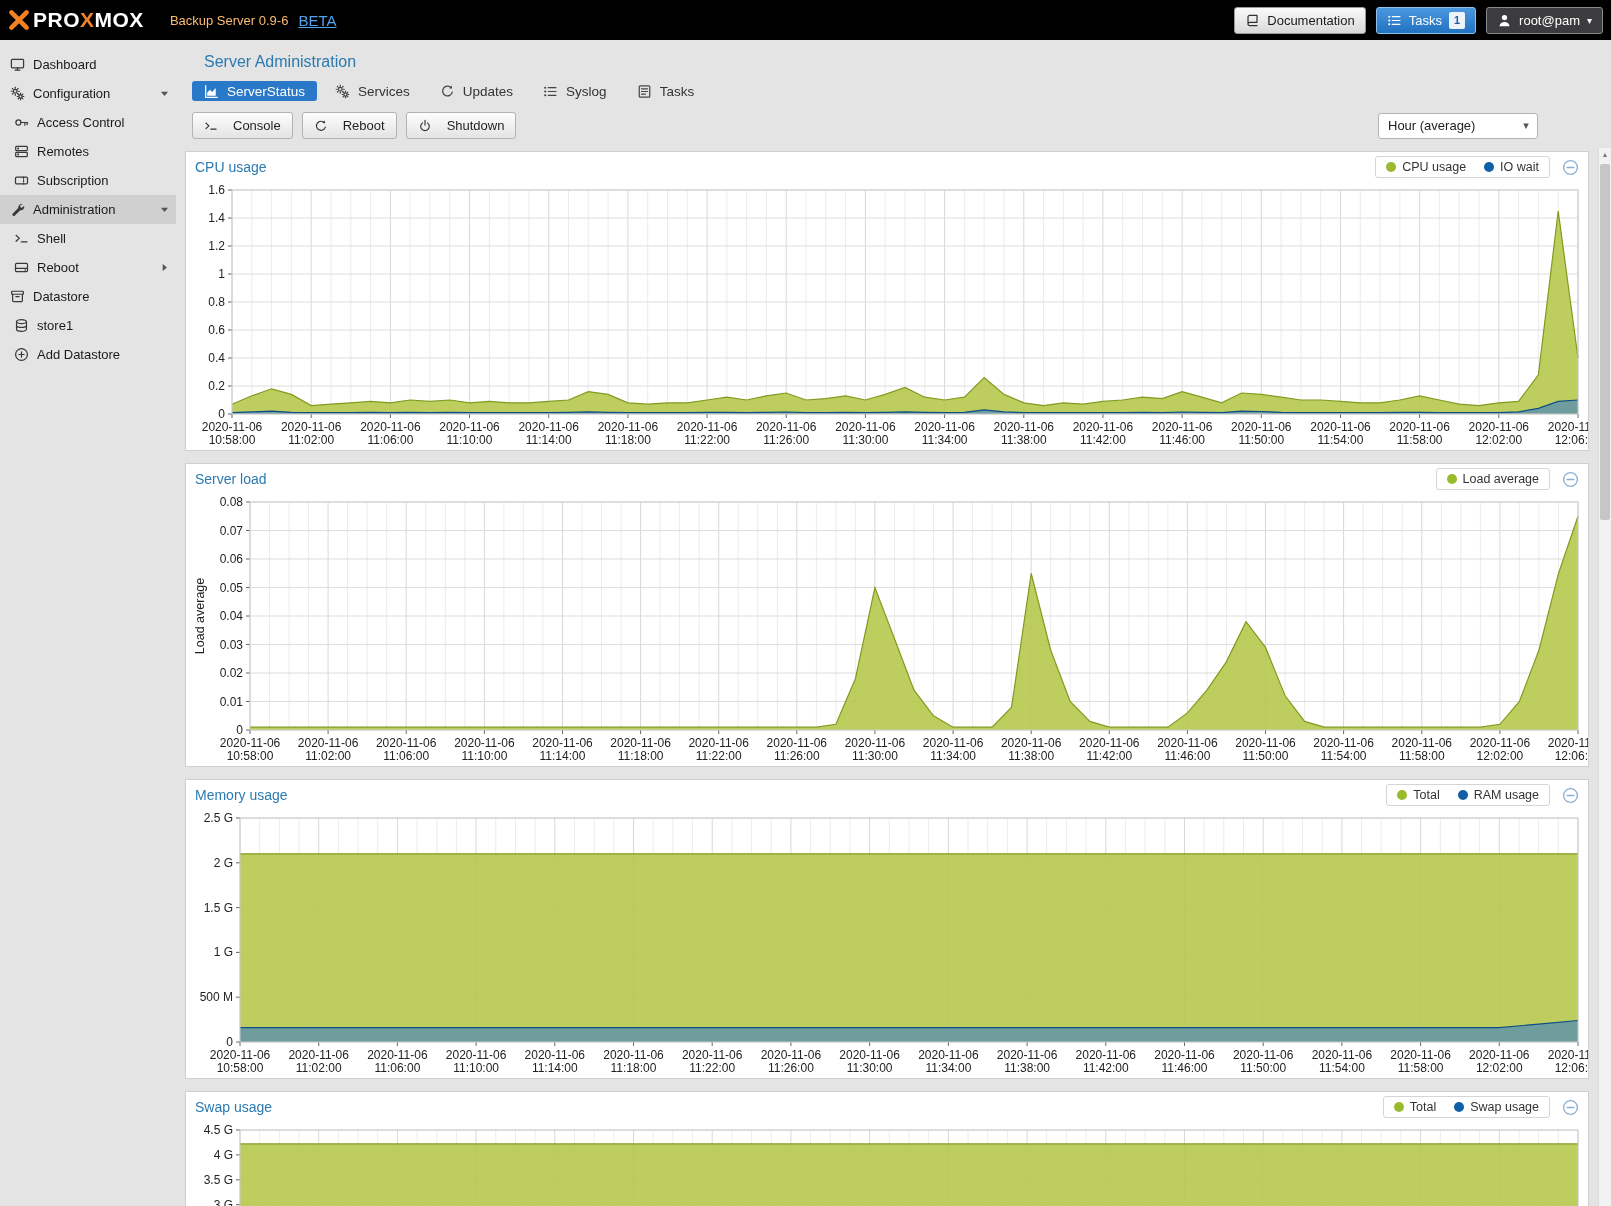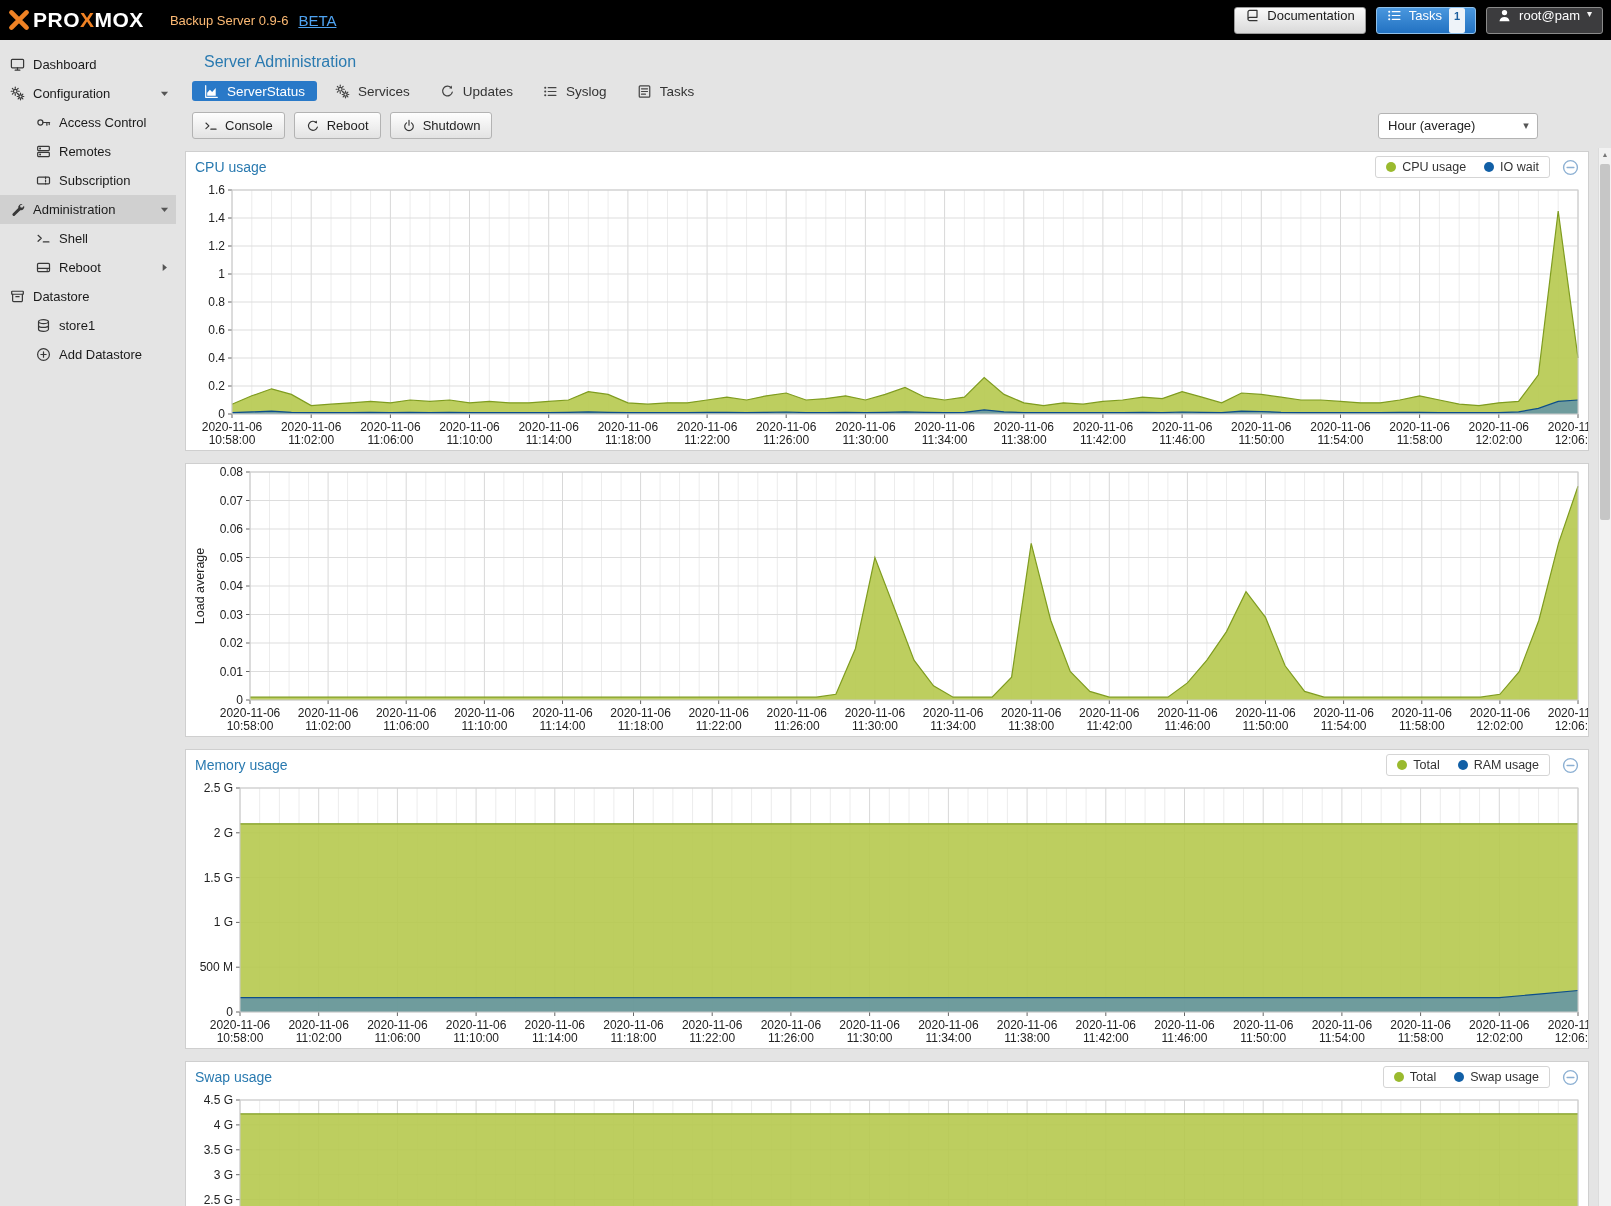--- a/index.html
+++ b/index.html
@@ -10,53 +10,53 @@
   
   header{position:absolute;top:0;left:0;right:0;height:40px;background:#000;display:flex;align-items:center;padding:0 8px;gap:10px;z-index:5}
   .logo{display:flex;align-items:center;gap:3px}
   .logo-x{width:22px;height:22px;color:#f08224;display:inline-flex}
   .logo-x svg{width:100%;height:100%}
   .logo-word{color:#fff;font-size:21px;font-weight:bold;letter-spacing:.5px}
   .logo-word .lx{color:#f08224}
   .subtitle{color:#fdba74;font-size:13px;margin-left:16px}
   .beta{color:#4ea2f0;font-size:15px;text-decoration:underline;cursor:pointer}
   .spacer{flex:1}
-  .hbtn{display:flex;gap:7px;height:27px;padding:0 10px;border-radius:3px;font-size:13px;border:1px solid;cursor:pointer;font-family:inherit}
+  .hbtn{display:flex;align-items:center;gap:7px;height:27px;padding:0 10px;border-radius:3px;font-size:13px;border:1px solid;cursor:pointer;font-family:inherit}
   .hbtn.light{background:linear-gradient(#fafafa,#d9d9d9);border-color:#9b9b9b;color:#1a1a1a}
   .hbtn.light .ic{color:#333}
   .hbtn.blue{background:linear-gradient(#4a97de,#2272c2);border-color:#8fc0ea;color:#fff}
   .hbtn.blue .ic{color:#fff}
   .badge{background:#eef3f9;color:#1c5e9e;border-radius:2px;padding:0 5px;font-size:11px;font-weight:bold;line-height:17px}
   .hbtn.dark{background:#3c3c3e;border-color:#8a8a8a;color:#fff}
   .hbtn.dark .ic{color:#fff}
   .caret{font-size:10px;opacity:.95}
 
   .ic{display:inline-flex;width:15px;height:15px;flex:none}
   .ic svg{width:100%;height:100%}
 
   
   #sidebar{position:absolute;top:40px;left:0;width:176px;bottom:0;padding-top:10px}
   .sb-item{display:flex;align-items:center;height:29px;padding:0 5px 0 10px;font-size:13px;color:#1a1a1a;cursor:pointer;gap:8px}
-  .sb-item.lvl1{padding-left:36px}
+  .sb-item.lvl1{padding-left:14px}
   .sb-item.selected{background:#d0d0d0}
   .sb-item .ic{color:#383838;width:15px;height:15px}
   .sb-label{flex:1;white-space:nowrap}
   .expander{width:13px;height:13px;color:#555;display:inline-flex;flex:none}
   .expander svg{width:100%;height:100%}
 
   
   main{position:absolute;left:176px;top:40px;right:13px;bottom:0;overflow:hidden}
   h1{font-size:16px;font-weight:normal;color:#2a7ab0;margin:13px 28px 0}
   #tabs{display:flex;gap:6px;margin:10px 16px 0;align-items:center}
   .tab{display:flex;align-items:center;gap:8px;height:20px;padding:0 12px;border-radius:3px;font-size:13.5px;color:#333;cursor:pointer;border:none;background:transparent;font-family:inherit}
   .tab .ic{color:#444}
   .tab.active{background:#2979c8;color:#fff}
   .tab.active .ic{color:#fff}
   #toolbar{display:flex;align-items:center;margin:11px 16px 0}
-  .tbtn{display:flex;align-items:center;gap:7px;height:27px;padding:0 11px;border-radius:3px;border:1px solid #b3b3b3;background:linear-gradient(#fefefe,#e3e3e3);font-size:13px;color:#1f1f1f;cursor:pointer;margin-right:9px;font-family:inherit}
+  .tbtn{display:flex;align-items:center;gap:15px;height:27px;padding:0 11px;border-radius:3px;border:1px solid #b3b3b3;background:linear-gradient(#fefefe,#e3e3e3);font-size:13px;color:#1f1f1f;cursor:pointer;margin-right:9px;font-family:inherit}
   .tbtn .ic{color:#333;width:14px;height:14px}
   .range-select{margin-left:auto;margin-right:44px;width:160px;height:26px;background:#fff;border:1px solid #b3b3b3;border-radius:3px;display:flex;align-items:center;padding-left:9px;font-size:13px;color:#222;cursor:pointer}
   .sel-caret{margin-left:auto;width:22px;text-align:center;color:#555;font-size:11px}
 
   #panels{margin:12px 9px 0}
   .panel{background:#fff;border:1px solid #cfcfcf;margin-bottom:12px;overflow:hidden}
   .panel-hd{height:30px;display:flex;align-items:center;padding:0 9px}
   .panel-title{font-size:14px;color:#2a7ab0}
   .legend{margin-left:auto;display:flex;align-items:center;gap:18px;border:1px solid #d5d5d5;border-radius:3px;padding:3px 10px;background:#fff;font-size:12.5px;color:#333}
   .lg-item{display:flex;align-items:center;gap:6px}
@@ -548,20 +548,37 @@
               <line x1="1312.8" y1="232" x2="1312.8" y2="236" stroke="#666666"></line>
               <text x="1312.8" y="249" text-anchor="middle" font-size="12" fill="#222">2020-11-06</text>
               <text x="1312.8" y="262" text-anchor="middle" font-size="12" fill="#222">12:02:00</text>
               <line x1="1392.0" y1="232" x2="1392.0" y2="236" stroke="#666666"></line>
               <text x="1392.0" y="249" text-anchor="middle" font-size="12" fill="#222">2020-11-06</text>
               <text x="1392.0" y="262" text-anchor="middle" font-size="12" fill="#222">12:06:00</text>
               <rect x="46" y="8" width="1346" height="224" fill="none" stroke="#cccccc"></rect>
             </svg></div>
         </section>
         <section class="panel">
+          <div class="panel-hd">
+            <span class="panel-title">Server load</span>
+            <div class="legend">
+              <span class="lg-item">
+                <span class="dot" style="background: rgb(154, 186, 46);"></span>
+                <span>Load average</span>
+              </span>
+            </div>
+            <span class="collapse">
+              <svg viewBox="0 0 16 16">
+                <g fill="none" stroke="currentColor" stroke-width="1.3" stroke-linecap="round" stroke-linejoin="round">
+                  <circle cx="8" cy="8" r="6.5"></circle>
+                  <path d="M4.8 8h6.4"></path>
+                </g>
+              </svg>
+            </span>
+          </div>
           <div class="chart" style="height: 272px;"><svg width="1402" height="272" font-family="Liberation Sans, sans-serif">
               <rect x="64" y="8" width="1328" height="228" fill="#ffffff"></rect>
               <line x1="64.0" y1="8" x2="64.0" y2="236" stroke="#d8d8d8"></line>
               <line x1="83.5" y1="8" x2="83.5" y2="236" stroke="#ececec"></line>
               <line x1="103.1" y1="8" x2="103.1" y2="236" stroke="#ececec"></line>
               <line x1="122.6" y1="8" x2="122.6" y2="236" stroke="#ececec"></line>
               <line x1="142.1" y1="8" x2="142.1" y2="236" stroke="#d8d8d8"></line>
               <line x1="161.6" y1="8" x2="161.6" y2="236" stroke="#ececec"></line>
               <line x1="181.2" y1="8" x2="181.2" y2="236" stroke="#ececec"></line>
               <line x1="200.7" y1="8" x2="200.7" y2="236" stroke="#ececec"></line>

